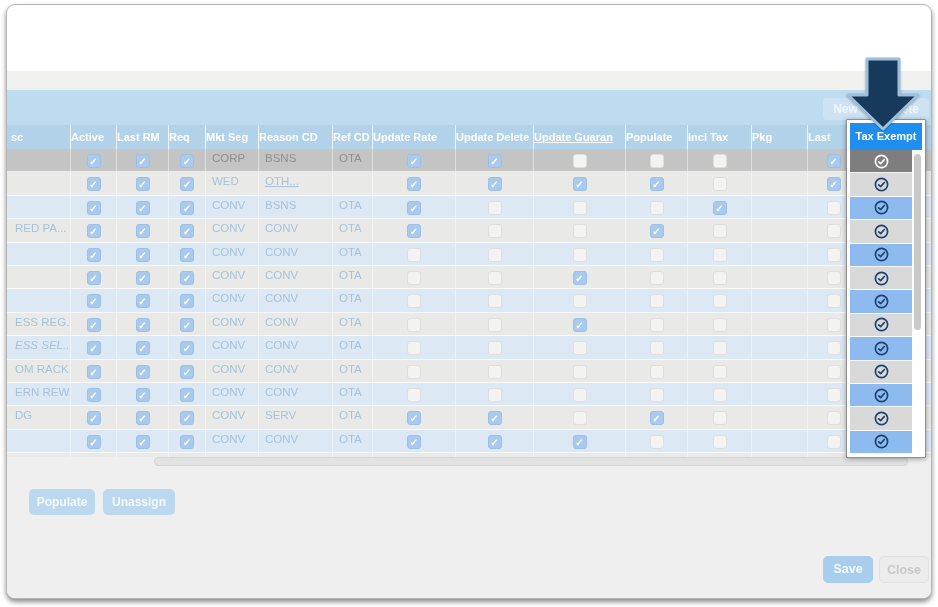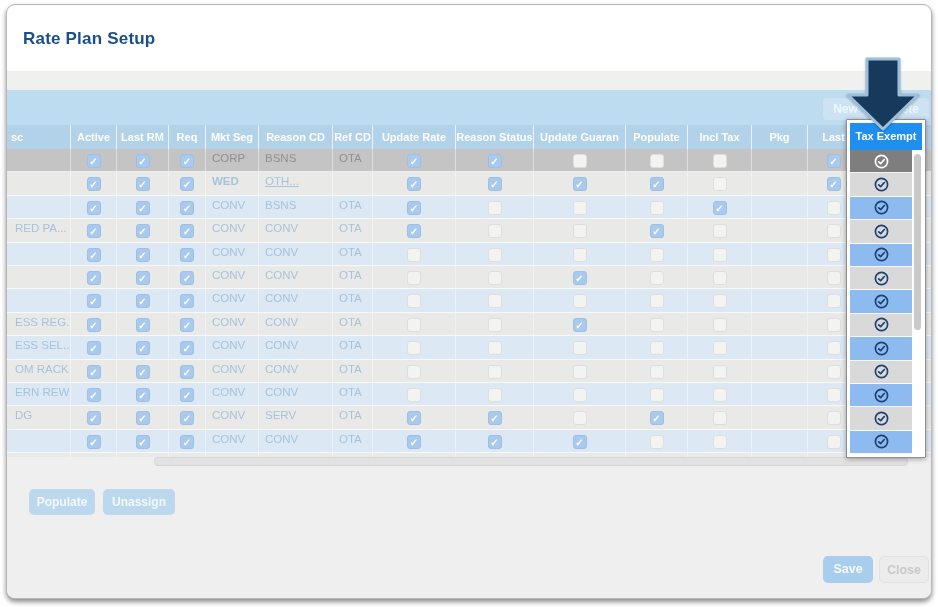--- a/index.html
+++ b/index.html
@@ -9,21 +9,21 @@
   .title{position:absolute;left:16px;top:24px;font-size:17px;font-weight:bold;color:#1a4f8b;letter-spacing:.2px;}
   .panel-base{position:absolute;left:0;top:66px;right:0;bottom:0;background:#efefef;}
   .gray-strip{position:absolute;left:0;top:66px;width:100%;height:19px;background:#f0f0ef;}
   .toolbar{position:absolute;left:0;top:85px;width:100%;height:35px;background:#bedcf0;}
   .tb-btn{position:absolute;top:8px;height:22px;border-radius:4px;background:#cde3f4;color:#eef6fc;
           font-size:12px;font-weight:bold;text-align:center;line-height:22px;}
   .tb-new{left:816px;width:45px;}
   .tb-del{left:866px;width:56px;}
   .hdr{position:absolute;left:0;top:120px;width:100%;height:24px;background:#b2d2e9;display:flex;padding-left:2px;box-sizing:border-box;}
   .hcell{height:24px;box-sizing:border-box;border-right:1px solid rgba(255,255,255,.75);
-         color:#fff;font-weight:bold;font-size:11px;line-height:24px;text-align:center;
+         color:#fff;font-weight:bold;font-size:11px;line-height:24px;text-align:left;
          white-space:nowrap;overflow:hidden;flex:0 0 auto;}
   .hcell.left{text-align:left;padding-left:2px;}
   .rows{position:absolute;left:0;top:144px;width:100%;height:308px;overflow:hidden;}
   .row{display:flex;height:23.4px;box-sizing:border-box;border-bottom:1px solid rgba(255,255,255,.7);padding-left:2px;width:100%;}
   .row.plain{background:#e9e9e8;}
   .row.blue{background:#dce8f4;}
   .row.selected{background:#c4c4c4;}
   .cell{height:100%;box-sizing:border-box;border-right:1px solid rgba(255,255,255,.45);flex:0 0 auto;overflow:hidden;}
   .cell.txt{font-size:11.5px;line-height:13px;padding:3px 0 0 6px;color:#a6c3dc;white-space:nowrap;}
   .row.selected .cell.txt{color:#8f8f8f;}
@@ -51,41 +51,40 @@
   .ovcell.plain{background:#d9d9d9;color:#1d4272;}
   .ovcell.blue{background:#8dbbf0;color:#1d4272;}
   .ovscroll{position:absolute;right:4px;top:34px;width:7px;height:176px;background:#c9c9c9;border-radius:4px;z-index:6;}
   .arrow{position:absolute;left:830px;top:50px;z-index:7;filter:drop-shadow(0 1px 1px rgba(0,0,0,.25));}
 </style>
 </head>
 <body>
 
 <div class="stage">
   <div class="window">
-    <div class="title">Rate Plan Setup</div>
 
     <div class="panel-base"></div>
     <div class="gray-strip"></div>
 
     <div class="toolbar">
       <div class="tb-btn tb-new">New</div>
       <div class="tb-btn tb-del">Delete</div>
     </div>
 
     <div class="hdr" id="header-row">
         <div class="hcell left" style="width: 62px;">sc</div>
         <div class="hcell" style="width: 46px;">Active</div>
         <div class="hcell" style="width: 52px;">Last RM</div>
         <div class="hcell" style="width: 37px;">Req</div>
         <div class="hcell" style="width: 53px;">Mkt Seg</div>
         <div class="hcell" style="width: 74px;">Reason CD</div>
         <div class="hcell" style="width: 40px;">Ref CD</div>
         <div class="hcell" style="width: 83px;">Update Rate</div>
-        <div class="hcell" style="width: 78px;">Reason Status</div>
-        <div class="hcell" style="width: 92px;">Update Guaran</div>
+        <div class="hcell" style="width: 78px;">Update Delete</div>
+        <div class="hcell" style="width: 92px; text-decoration: underline;">Update Guaran</div>
         <div class="hcell" style="width: 62px;">Populate</div>
         <div class="hcell" style="width: 64px;">Incl Tax</div>
         <div class="hcell" style="width: 56px;">Pkg</div>
         <div class="hcell" style="width: 52px;">Last</div>
       </div>
     <div class="rows" id="rows">
         <div class="row selected">
           <div class="cell txt" style="width: 62px;"></div>
           <div class="cell cbcell" style="width: 46px;">
             <span class="cb on">✓</span>
@@ -123,21 +122,21 @@
           <div class="cell txt" style="width: 62px;"></div>
           <div class="cell cbcell" style="width: 46px;">
             <span class="cb on">✓</span>
           </div>
           <div class="cell cbcell" style="width: 52px;">
             <span class="cb on">✓</span>
           </div>
           <div class="cell cbcell" style="width: 37px;">
             <span class="cb on">✓</span>
           </div>
-          <div class="cell txt" style="width: 53px; font-weight: bold;">WED</div>
+          <div class="cell txt" style="width: 53px;">WED</div>
           <div class="cell txt" style="width: 74px; text-decoration: underline;">OTH...</div>
           <div class="cell txt" style="width: 40px;"></div>
           <div class="cell cbcell" style="width: 83px;">
             <span class="cb on">✓</span>
           </div>
           <div class="cell cbcell" style="width: 78px;">
             <span class="cb on">✓</span>
           </div>
           <div class="cell cbcell" style="width: 92px;">
             <span class="cb on">✓</span>
@@ -351,21 +350,21 @@
           </div>
           <div class="cell cbcell" style="width: 64px;">
             <span class="cb off"></span>
           </div>
           <div class="cell cbcell" style="width: 56px;"></div>
           <div class="cell cbcell" style="width: 52px;">
             <span class="cb off"></span>
           </div>
         </div>
         <div class="row blue">
-          <div class="cell txt" style="width: 62px;">ESS SEL...</div>
+          <div class="cell txt" style="width: 62px; font-style: italic;">ESS SEL...</div>
           <div class="cell cbcell" style="width: 46px;">
             <span class="cb on">✓</span>
           </div>
           <div class="cell cbcell" style="width: 52px;">
             <span class="cb on">✓</span>
           </div>
           <div class="cell cbcell" style="width: 37px;">
             <span class="cb on">✓</span>
           </div>
           <div class="cell txt" style="width: 53px;">CONV</div>

